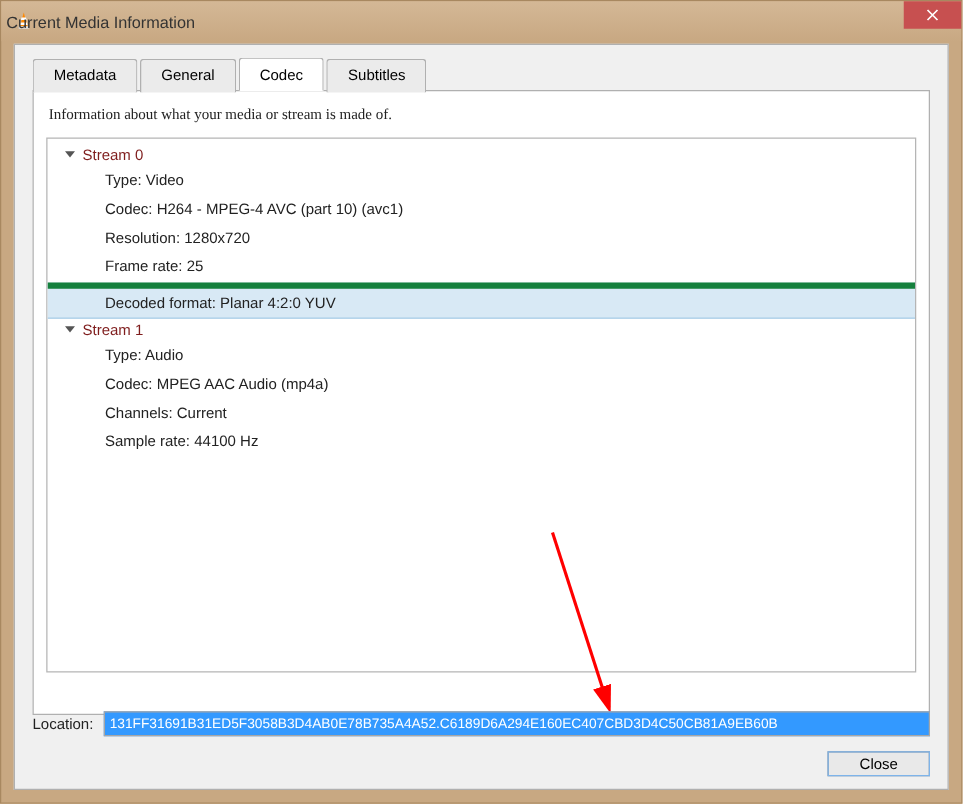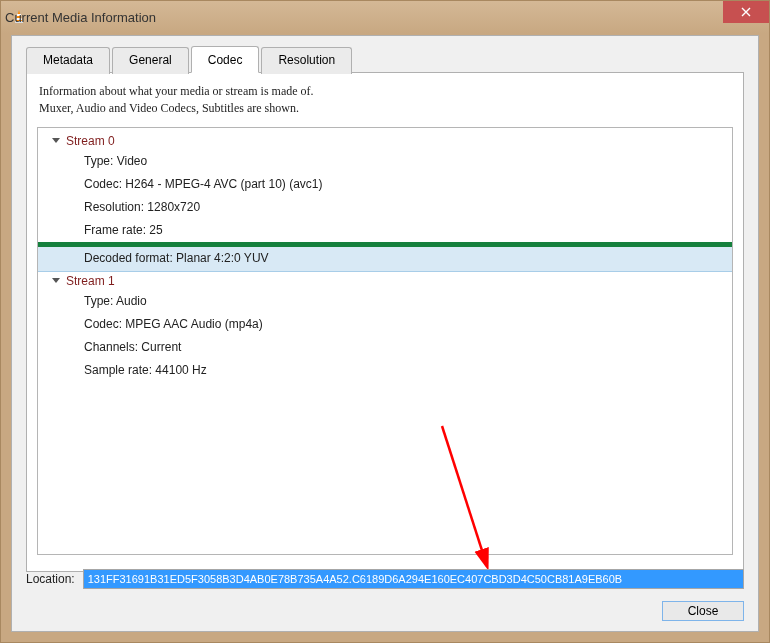--- a/index.html
+++ b/index.html
@@ -211,27 +211,26 @@
       </svg>
     </div>
   </div>
 
   <div class="content">
     <div class="inner-pad">
       <div class="tabs">
         <div class="tab">Metadata</div>
         <div class="tab">General</div>
         <div class="tab active">Codec</div>
-        <div class="tab">Resolution</div>
+        <div class="tab">Subtitles</div>
       </div>
 
       <div class="tabpanel">
         <div class="info-text">
           <span>Information about what your media or stream is made of.</span><br>
-          <span>Muxer, Audio and Video Codecs, Subtitles are shown.</span>
         </div>
 
         <div class="tree">
           <div class="stream-header">
             <span class="disclosure"></span>
             <span>Stream 0</span>
           </div>
           <div class="tree-row">Type: Video</div>
           <div class="tree-row">Codec: H264 - MPEG-4 AVC (part 10) (avc1)</div>
           <div class="tree-row">Resolution: 1280x720</div>

